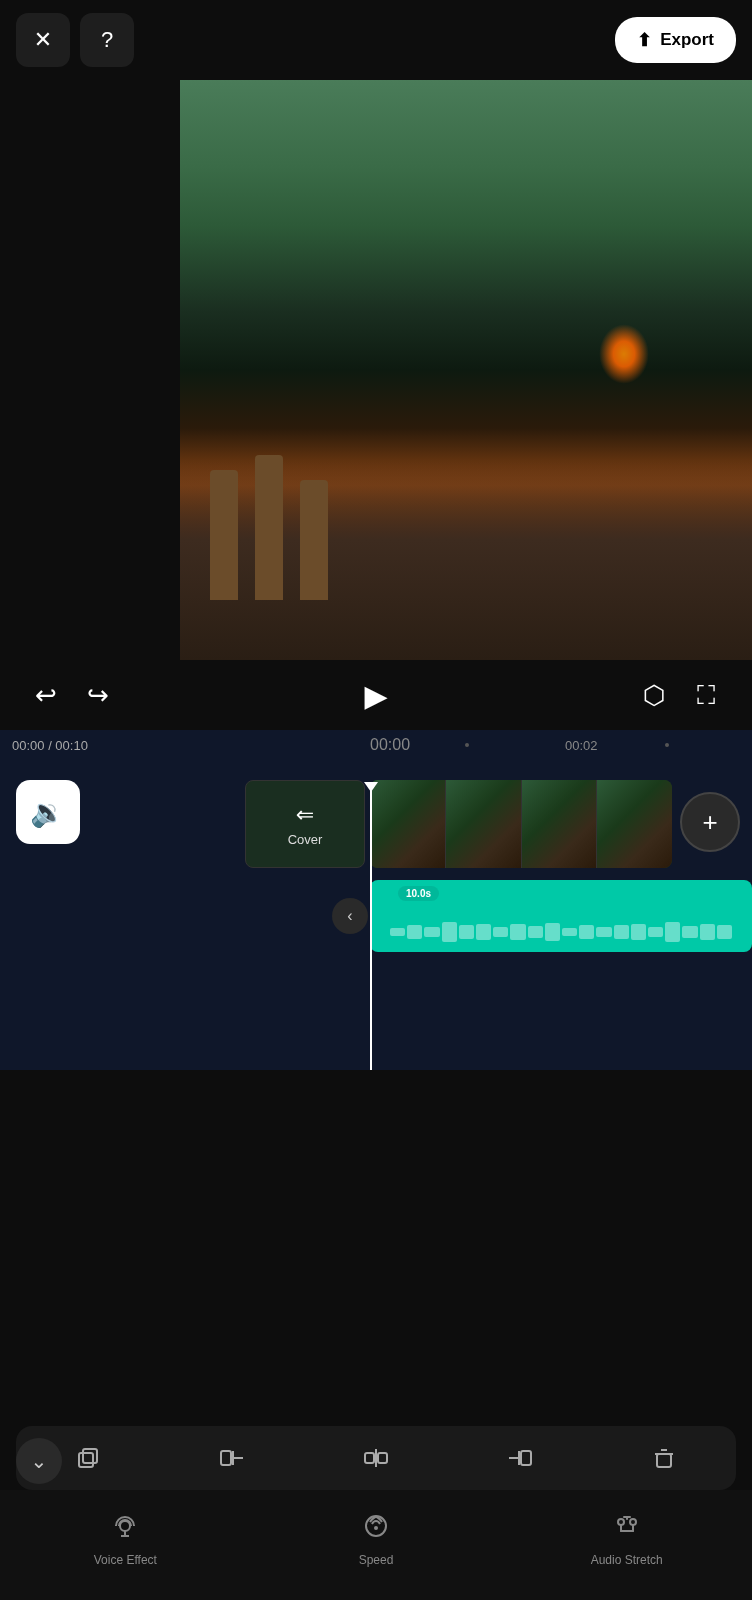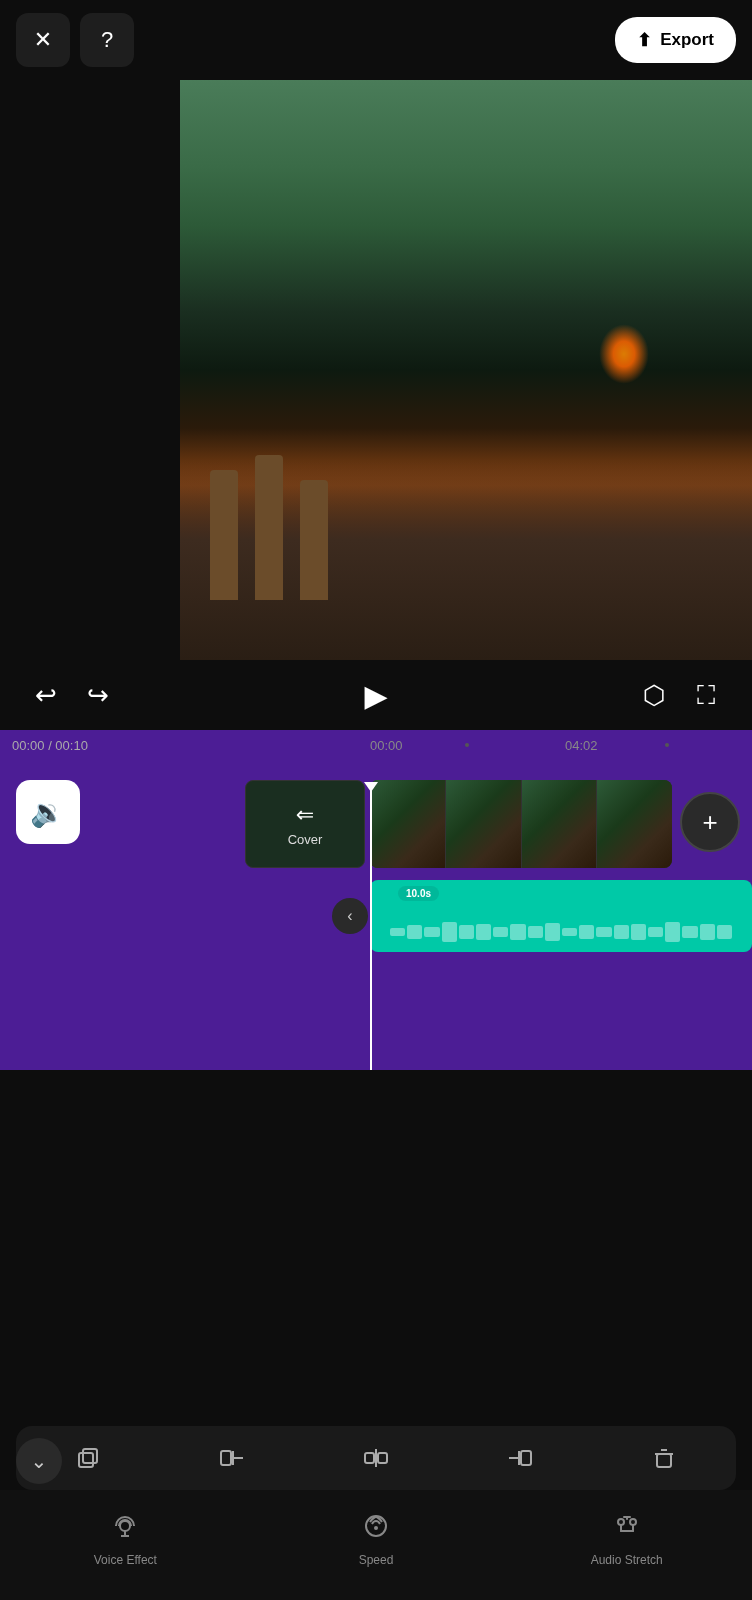--- a/index.html
+++ b/index.html
@@ -149,38 +149,38 @@
       display: flex;
       gap: 8px;
     }
 
     
     .timeline-area {
       position: absolute;
       top: 730px;
       left: 0; right: 0;
       height: 340px;
-      background: #4c1d95;
+      background: #0f172a;
       overflow: hidden;
     }
     .timeline-ruler {
       height: 30px;
       display: flex;
       align-items: center;
       padding-left: 12px;
       position: relative;
     }
     .time-label-current {
       font-size: 13px;
       color: #aaa;
       position: absolute;
       left: 12px;
     }
     .time-label-mid {
-      font-size: 13px;
+      font-size: 16px;
       color: #888;
       position: absolute;
       left: 370px;
     }
     .time-label-2s {
       font-size: 13px;
       color: #888;
       position: absolute;
       left: 565px;
     }
@@ -507,21 +507,21 @@
     <button class="ctrl-btn">⛶</button>
   </div>
 </div>
 
 <div class="timeline-area">
 
   <div class="timeline-ruler">
     <span class="time-label-current">00:00 / 00:10</span>
     <span class="time-label-mid">00:00</span>
     <span class="time-dot-mid"></span>
-    <span class="time-label-2s">04:02</span>
+    <span class="time-label-2s">00:02</span>
     <span class="time-dot-3s"></span>
   </div>
 
   <div class="track-container">
 
     <div class="playhead">
       <div class="playhead-triangle"></div>
     </div>
 
     <div class="volume-track-icon">

